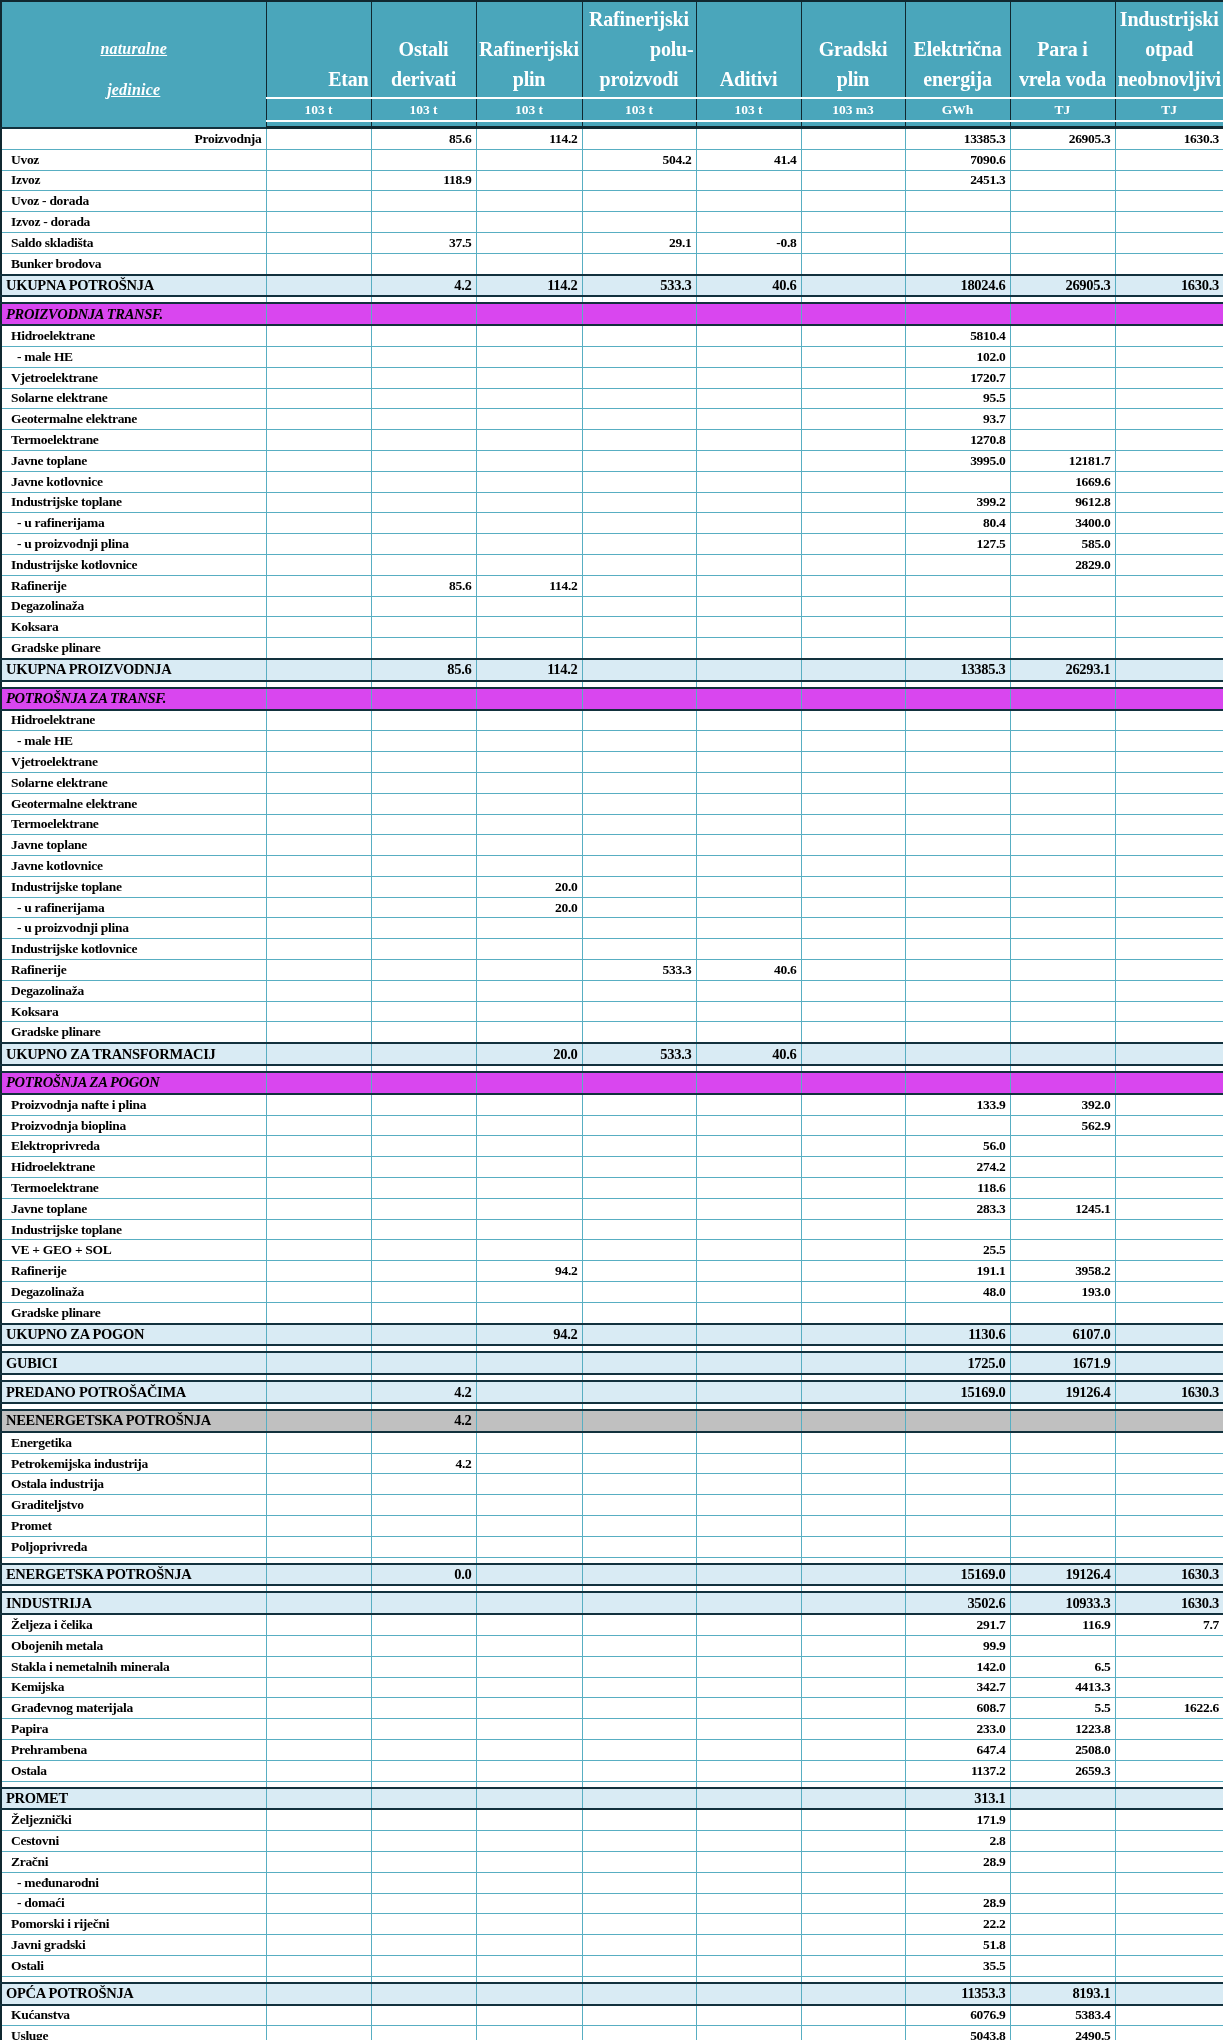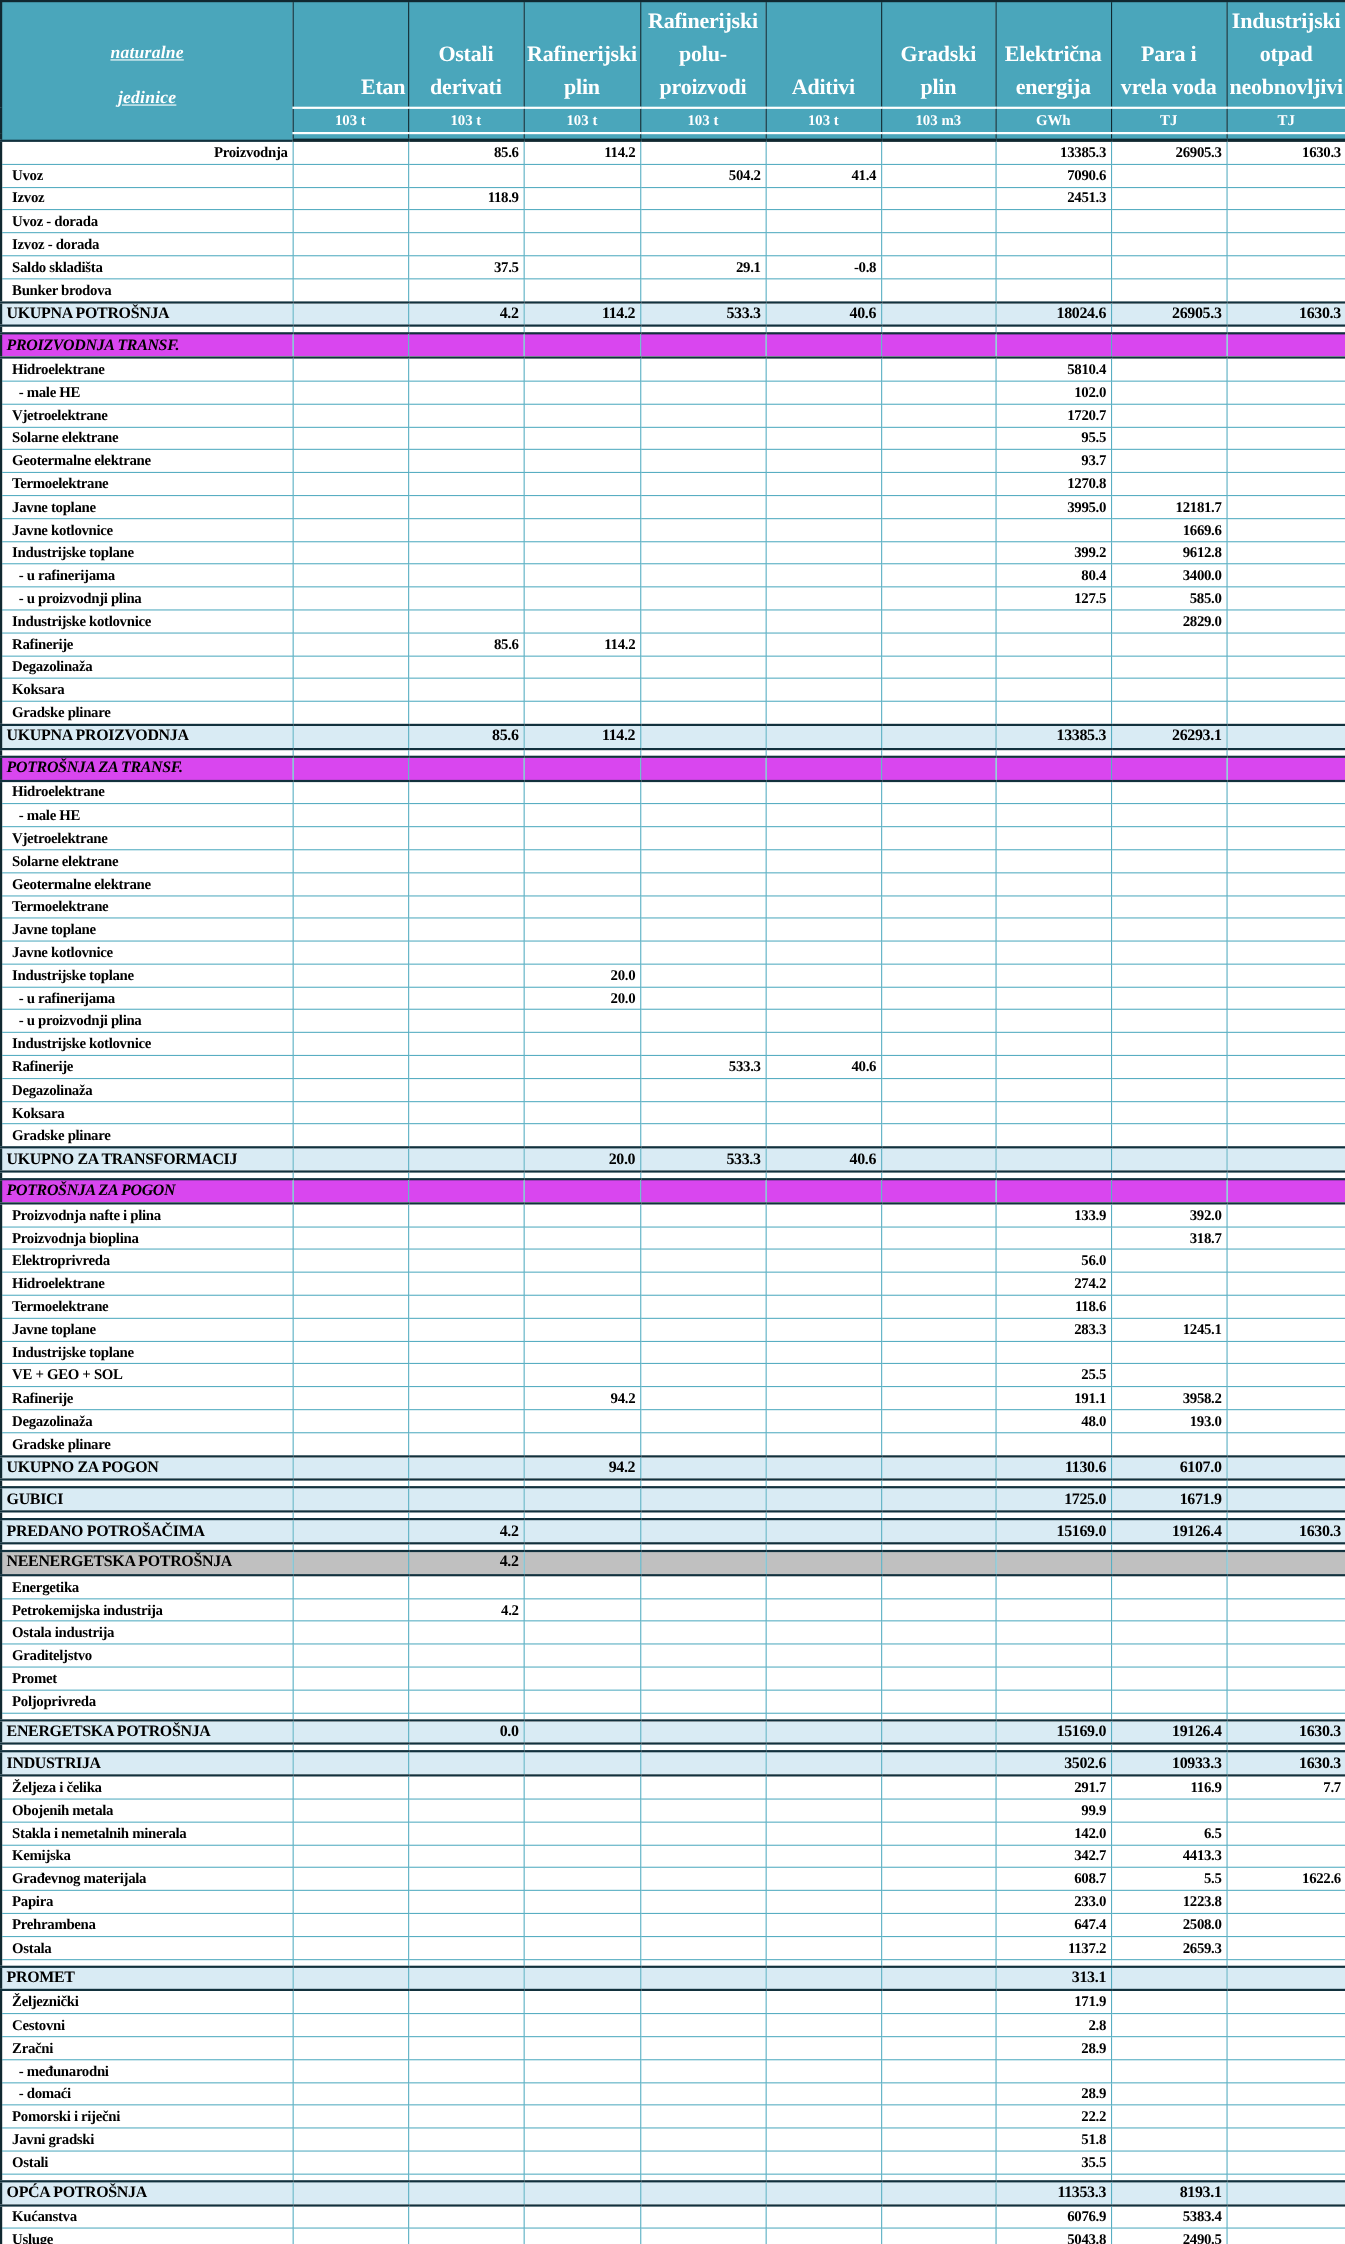--- a/index.html
+++ b/index.html
@@ -58,21 +58,21 @@
           <th class="colname">
             <span style="display: block;">Ostali</span>
             <span style="display: block;">derivati</span>
           </th>
           <th class="colname">
             <span style="display: block;">Rafinerijski</span>
             <span style="display: block;">plin</span>
           </th>
           <th class="colname">
             <span style="display: block;">Rafinerijski</span>
-            <span style="display: block;">polu-</span>
+            <span style="display: block; text-align: right;">polu-</span>
             <span style="display: block;">proizvodi</span>
           </th>
           <th class="colname">
             <span style="display: block;">Aditivi</span>
           </th>
           <th class="colname">
             <span style="display: block;">Gradski</span>
             <span style="display: block;">plin</span>
           </th>
           <th class="colname">
@@ -703,21 +703,21 @@
         </tr>
         <tr class="data ind1">
           <td class="lbl">Proizvodnja bioplina</td>
           <td class="num"></td>
           <td class="num"></td>
           <td class="num"></td>
           <td class="num"></td>
           <td class="num"></td>
           <td class="num"></td>
           <td class="num"></td>
-          <td class="num">318.7</td>
+          <td class="num">562.9</td>
           <td class="num"></td>
         </tr>
         <tr class="data ind1">
           <td class="lbl">Elektroprivreda</td>
           <td class="num"></td>
           <td class="num"></td>
           <td class="num"></td>
           <td class="num"></td>
           <td class="num"></td>
           <td class="num"></td>

